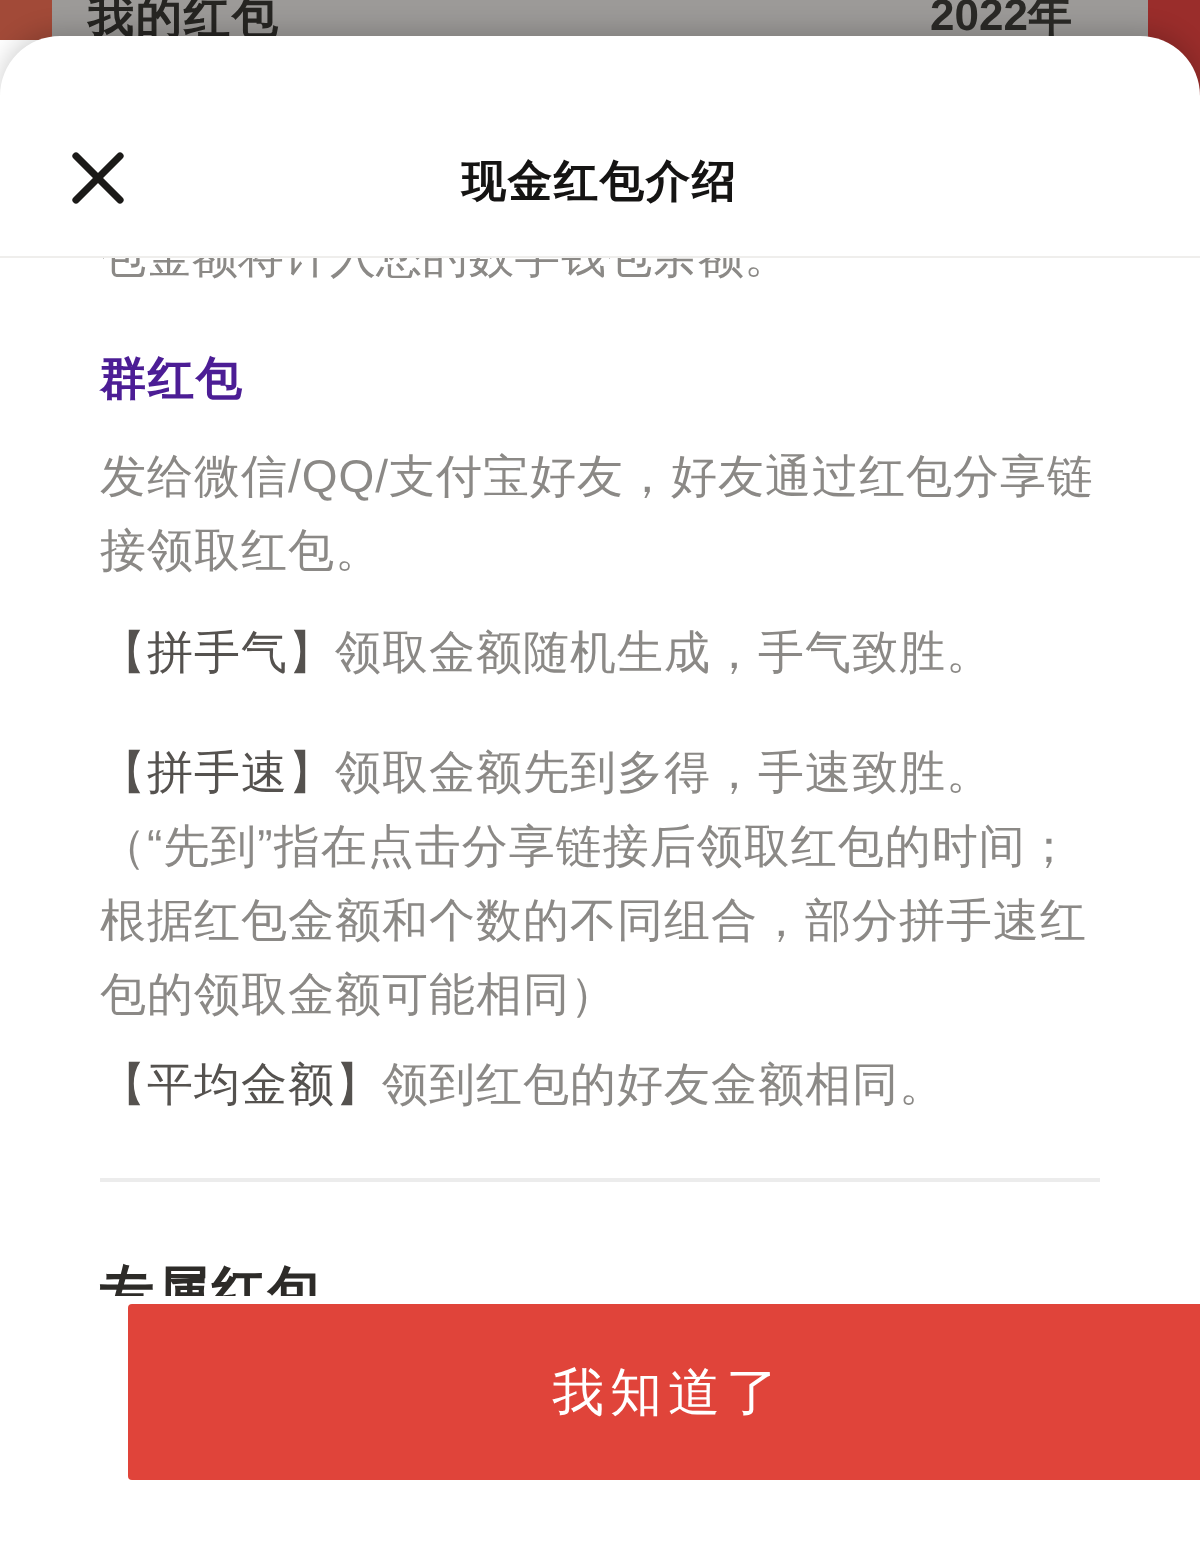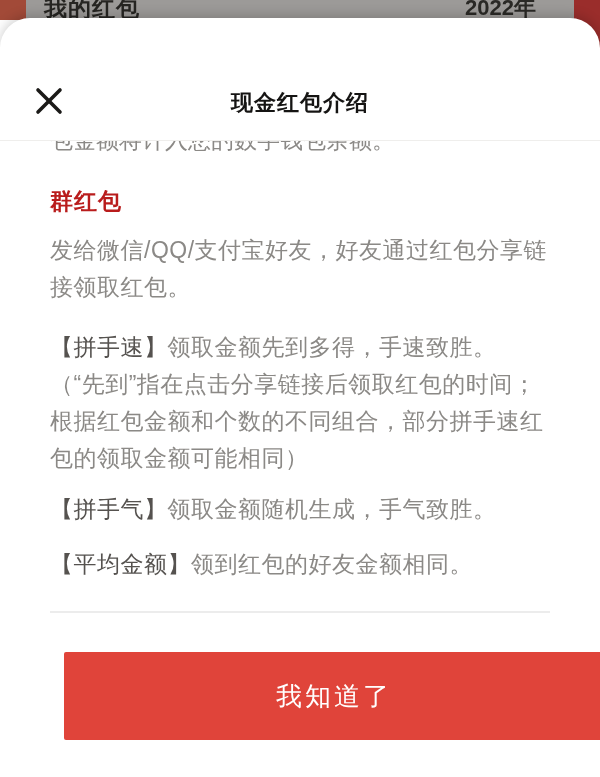--- a/index.html
+++ b/index.html
@@ -63,21 +63,20 @@
     background: #ffffff;
     border-radius: 30px 30px 0 0;
     box-shadow: 0 -3px 12px rgba(0,0,0,0.18);
     z-index: 3;
     overflow: hidden;
   }
 
   .sheet-header {
     position: relative;
     height: 110px;
-    margin-top: 12px;
   }
   .close-btn {
     position: absolute;
     left: 30px; top: 52px;
     width: 38px; height: 38px;
     background: none;
     border: none;
     cursor: pointer;
     display: flex;
     align-items: center;
@@ -110,31 +109,31 @@
   .clip-top .clip-inner {
     line-height: 30px;
     margin-top: -16px;
     white-space: nowrap;
   }
   .section-heading {
     margin-top: 31px;
     font-size: 23px;
     font-weight: bold;
     line-height: 30px;
-    color: #b91c1c;
+    color: #4c1d95;
     letter-spacing: 1px;
   }
   .para {
     line-height: 37px;
     letter-spacing: 0.5px;
   }
   .para.intro { margin-top: 16px; }
   .para.item-1 { margin-top: 14px; }
   .para.item-2 { margin-top: 23px; }
-  .para.item-3 { margin-top: 18px; }
+  .para.item-3 { margin-top: 8px; }
   .item-label {
     color: #55524f;
   }
   .item-note {
     display: block;
   }
   .divider {
     height: 2px;
     background: #ececec;
     margin-top: 28px;
@@ -198,23 +197,23 @@
 
     <div class="scroll-view">
       <div class="clip-top">
         <div class="clip-inner">包金额将计入您的数字钱包余额。</div>
       </div>
 
       <div class="section-heading">群红包</div>
 
       <p class="para intro">发给微信/QQ/支付宝好友，好友通过红包分享链接领取红包。</p>
 
+      <p class="para item-1"><span class="item-label">【拼手气】</span><span>领取金额随机生成，手气致胜。</span></p>
+
       <p class="para item-2"><span class="item-label">【拼手速】</span><span>领取金额先到多得，手速致胜。</span><span class="item-note">（“先到”指在点击分享链接后领取红包的时间；根据红包金额和个数的不同组合，部分拼手速红包的领取金额可能相同）</span></p>
-
-      <p class="para item-1"><span class="item-label">【拼手气】</span><span>领取金额随机生成，手气致胜。</span></p>
 
       <p class="para item-3"><span class="item-label">【平均金额】</span><span>领到红包的好友金额相同。</span></p>
 
       <div class="divider"></div>
 
       <div class="next-heading">专属红包</div>
     </div>
 
     <div class="sheet-footer">
       <button class="confirm-btn">我知道了</button>

